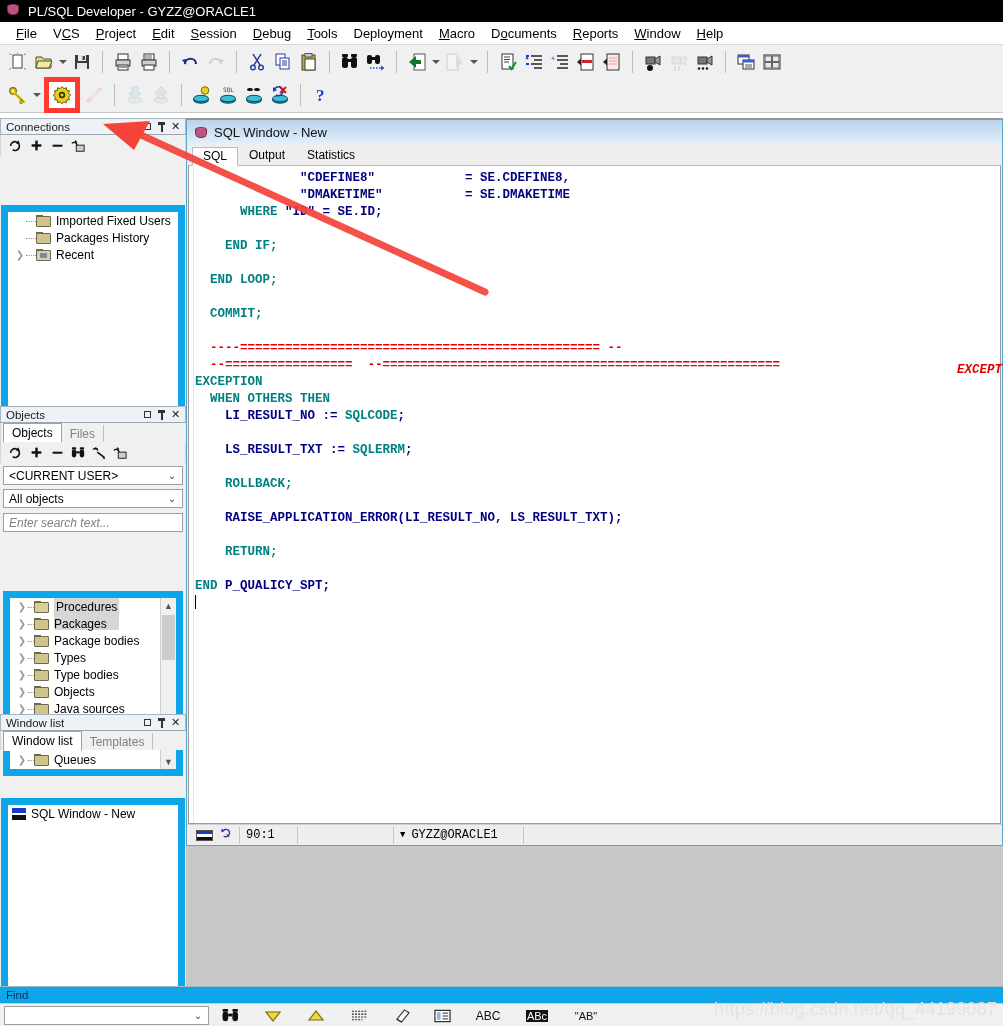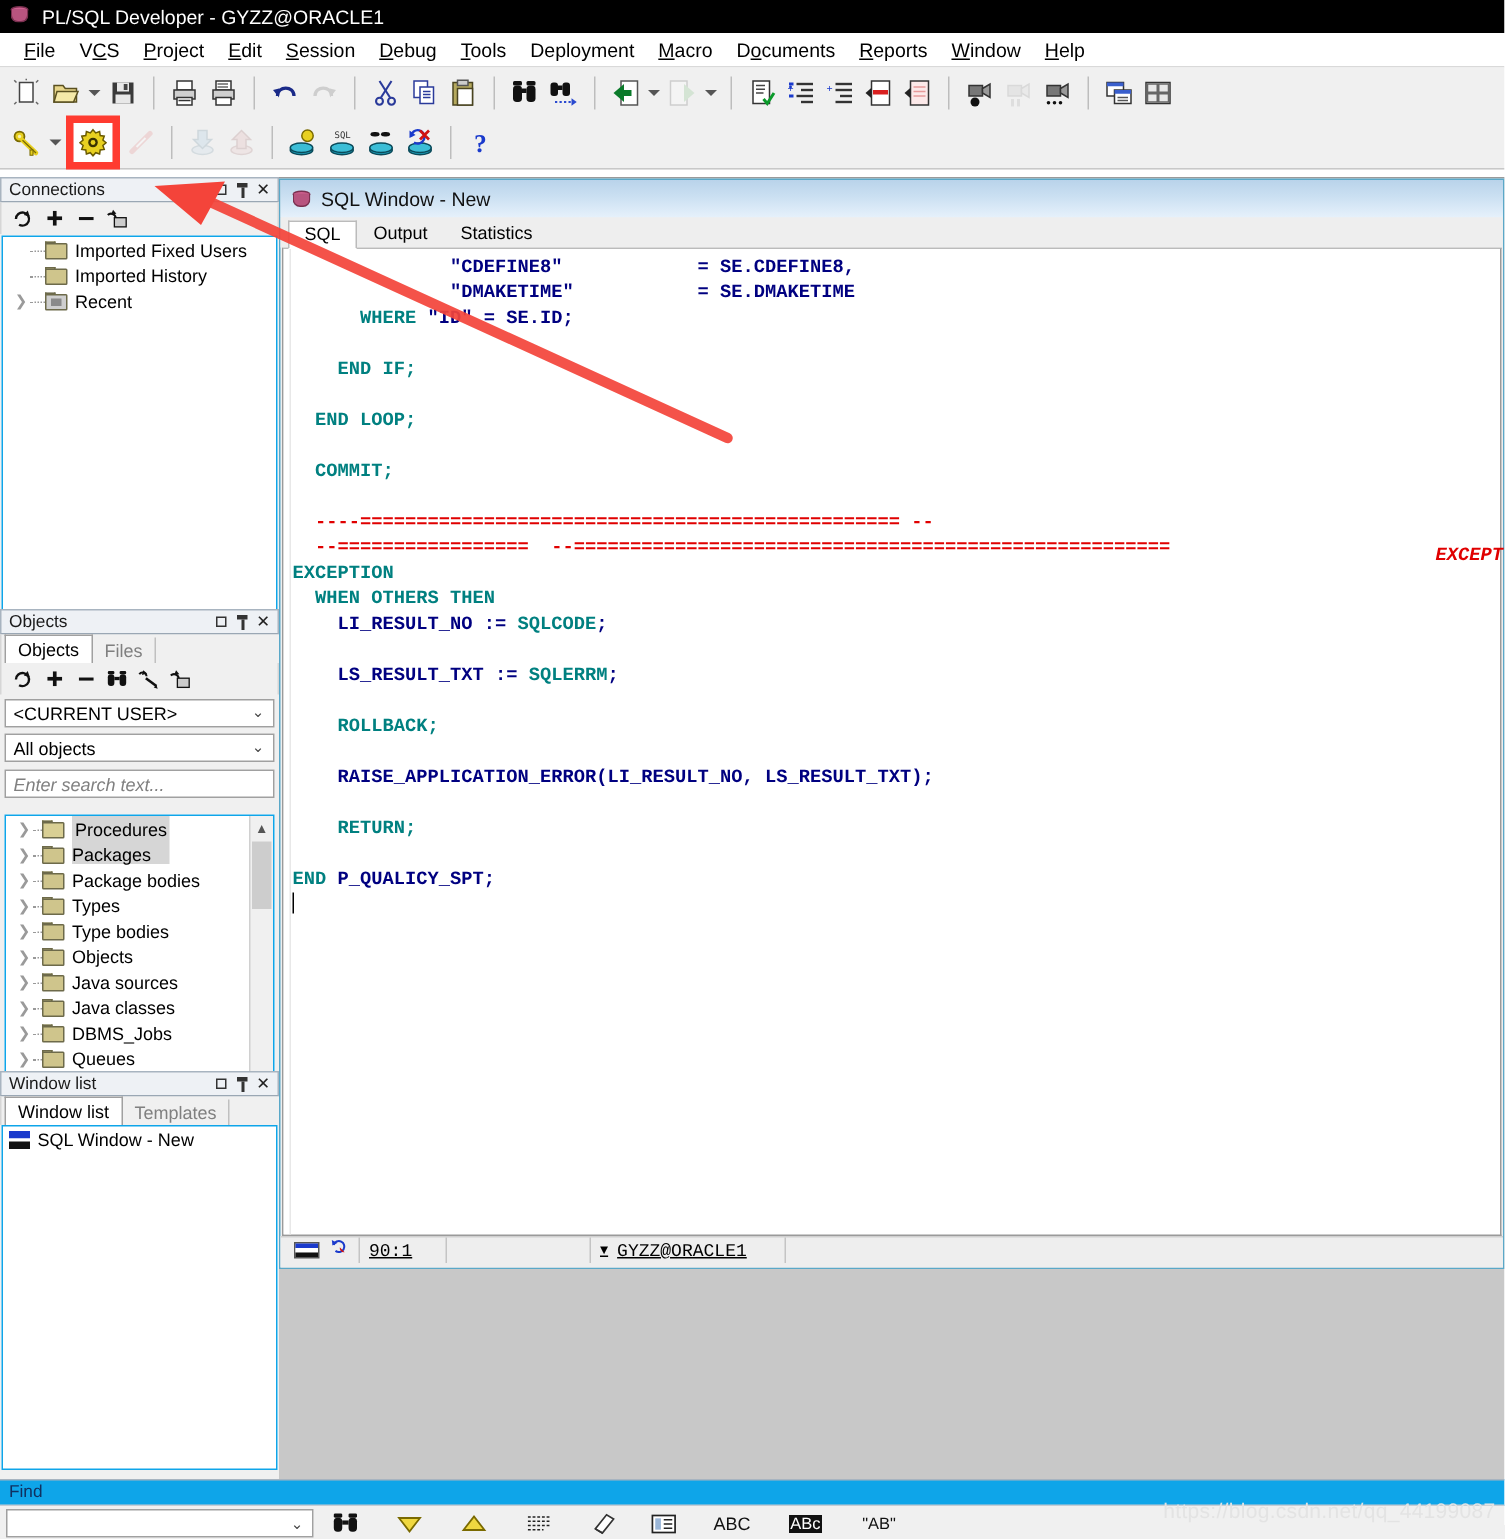--- a/index.html
+++ b/index.html
@@ -179,24 +179,25 @@
     align-items: center;
     padding-left: 6px;
     gap: 5px;
     border-left: 1px solid #d6d6d6;
     border-right: 1px solid #d6d6d6;
   }
   .pt-btn { width: 16px; height: 16px; display:flex;align-items:center;justify-content:center; }
 
   .tree-box {
     background: #ffffff;
-    border: 1px solid #0ea5e9;
+    border: 7px solid #0ea5e9;
     box-sizing: border-box;
     overflow: hidden;
     position: relative;
+    margin-top: 48px;
   }
   .tree-row {
     height: 17px;
     display: flex;
     align-items: center;
     font-size: 12px;
     padding-left: 6px;
     white-space: nowrap;
   }
   .tree-row .exp {
@@ -409,27 +410,26 @@
     left: 0; top: 0; bottom: 0;
     width: 4px;
     background: #ffffff;
     border-right: 1px solid #e8e8e8;
   }
 
   .sqlwin-status {
     height: 20px;
     background: #eeeeee;
     display: flex;
-    align-items: flex-start;
+    align-items: center;
     font-size: 12px;
     flex: 0 0 auto;
     border-top: 1px solid #d0d0d0;
     padding-left: 3px;
     font-family: "Liberation Mono", monospace;
-    text-decoration: underline;
   }
   .st-cell {
     height: 17px;
     display: flex;
     align-items: center;
     padding: 0 6px;
     border-right: 1px solid #c4c4c4;
     box-sizing: border-box;
   }
   .flag-icon {
@@ -475,21 +475,21 @@
     padding: 0 2px 0 4px;
     font-size: 12px;
   }
   .find-btn {
     width: 26px; height: 20px;
     display: flex; align-items: center; justify-content: center; margin-left: 17px;
   }
   .watermark {
     position: absolute;
     right: 6px; top: 999px;
-    font-size: 14px;
+    font-size: 18px;
     color: #e3e3e3;
     font-family: "Liberation Sans", sans-serif;
     letter-spacing: 0.2px;
     pointer-events: none;
   }
 
   
   .arrow-overlay {
     position: absolute;
     left: 0; top: 0;
@@ -897,21 +897,21 @@
           </span>
         <span class="lbl">Imported Fixed Users</span>
       </div>
       <div class="tree-row">
         <span class="exp"></span>
         <span class="dots"></span>
         <span class="folder">
             <span class="f-tab"></span>
             <span class="f-back"></span>
           </span>
-        <span class="lbl">Imported History</span>
+        <span class="lbl">Packages History</span>
       </div>
       <div class="tree-row">
         <span class="exp">❯</span>
         <span class="dots"></span>
         <span class="folder gray">
             <span class="f-tab"></span>
             <span class="f-back"></span>
           </span>
         <span class="lbl">Recent</span>
       </div>

